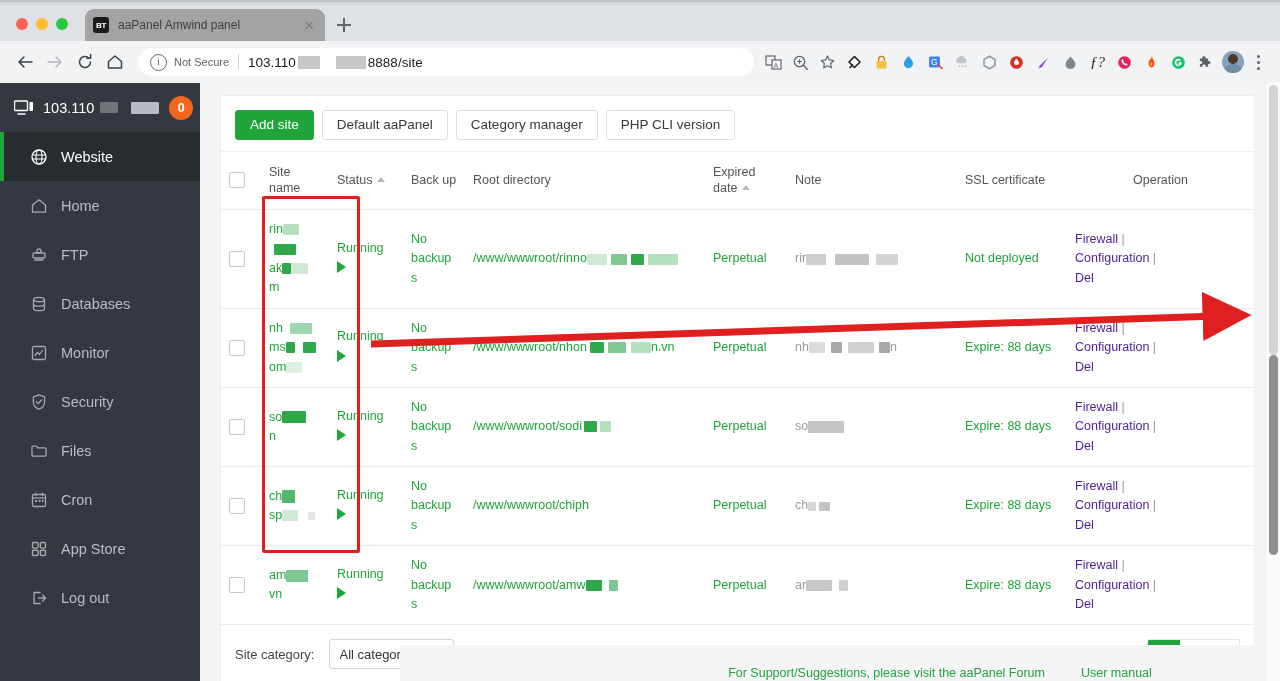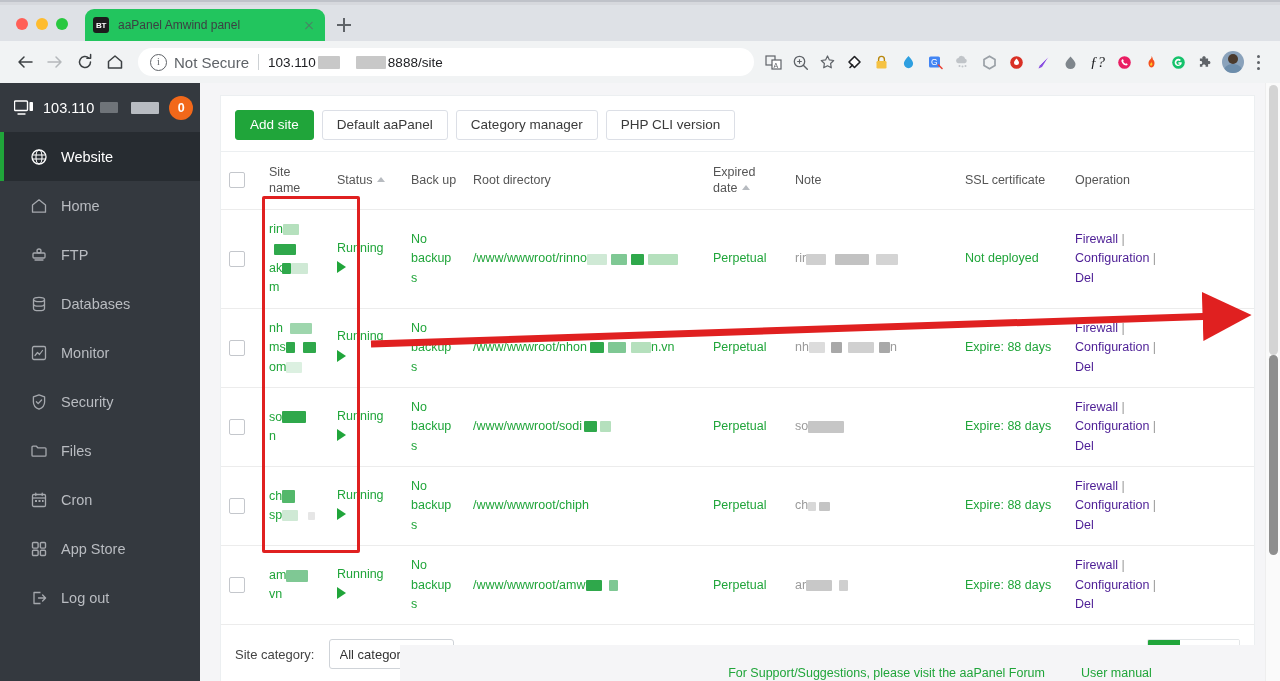--- a/index.html
+++ b/index.html
@@ -18,21 +18,21 @@
 
   
   .tabstrip{position:relative;height:36px;background:#dee1e6;}
   .traffic{position:absolute;left:16px;top:13px;display:flex;gap:8px;}
   .dot{width:12px;height:12px;border-radius:50%;}
   .dot.r{background:#ff5f57;}
   .dot.y{background:#febc2e;}
   .dot.g{background:#28c840;}
   .tab{
     position:absolute;left:85px;top:4px;width:240px;height:32px;
-    background:#22c55e;border-radius:9px 9px 0 0;
+    background:#a3a3a3;border-radius:9px 9px 0 0;
     display:flex;align-items:center;padding:0 8px;box-sizing:border-box;
   }
   .favicon{
     width:16px;height:16px;border-radius:3px;background:#1c1c1c;color:#fff;
     font-size:8px;font-weight:bold;display:flex;align-items:center;justify-content:center;
     letter-spacing:-0.3px;flex:none;
   }
   .tab-title{
     font-size:12px;color:#3c4043;margin-left:9px;flex:1;
     white-space:nowrap;overflow:hidden;text-overflow:ellipsis;
@@ -57,21 +57,21 @@
   }
   .navbtn{width:30px;height:30px;display:flex;align-items:center;justify-content:center;flex:none;}
   .navbtn svg{display:block;}
   .omnibox{
     flex:1;height:28px;margin:0 6px 0 8px;display:flex;align-items:center;
     background:#fff;border-radius:14px;padding:0 12px;box-sizing:border-box;min-width:0;
   }
   .info-ic{width:15px;height:15px;border:1.3px solid #5f6368;border-radius:50%;position:relative;flex:none;}
   .info-ic:before{content:"i";position:absolute;left:0;right:0;top:-1px;text-align:center;font-size:10px;
     font-family:"Liberation Serif",serif;color:#5f6368;line-height:15px;}
-  .notsecure{font-size:15px;color:#5f6368;margin-left:7px;white-space:nowrap;}
+  .notsecure{font-size:11px;color:#5f6368;margin-left:7px;white-space:nowrap;}
   .vbar{width:1px;height:16px;background:#cdd1d4;margin:0 9px;flex:none;}
   .url{font-size:13.5px;color:#202124;white-space:nowrap;display:flex;align-items:center;}
   .redact{display:inline-block;background:#c8c8c8;border-radius:1px;vertical-align:middle;}
   .ext-row{display:flex;align-items:center;gap:0px;flex:none;}
   .ext{width:27px;height:27px;display:flex;align-items:center;justify-content:center;flex:none;}
   .ext svg,.ext .glyph{display:block;}
   .glyph{font-size:15px;line-height:1;}
   .avatar{
     width:22px;height:22px;border-radius:50%;background:#8aa2bb;flex:none;overflow:hidden;position:relative;
   }
@@ -498,21 +498,21 @@
                 <th>
                   <span class="cb"></span>
                 </th>
                 <th><span>Site name</span></th>
                 <th><span>Status</span><span class="sortarrow"></span></th>
                 <th><span>Back up</span></th>
                 <th><span>Root directory</span></th>
                 <th><span>Expired date</span><span class="sortarrow"></span></th>
                 <th><span>Note</span></th>
                 <th><span>SSL certificate</span></th>
-                <th style="text-align:left"><span>Operation</span></th>
+                <th style="text-align:center"><span>Operation</span></th>
               </tr>
             </thead>
             <tbody>
 
               <tr>
                 <td>
                     <span class="cb"></span>
                   </td>
                 <td>
                   <span>rin</span><span class="gblk" style="width:16px;height:11px;background:#b5e0bd;"></span><span class="gblk" style="width:22px;height:11px;background:#2fa84b;margin-left:5px;"></span><br>

